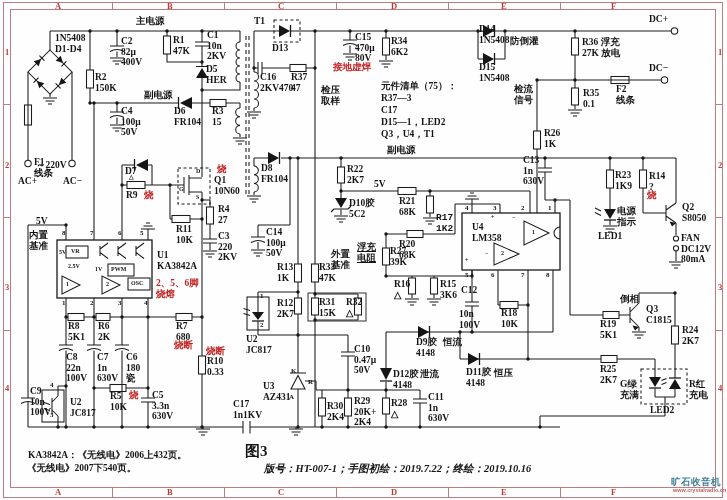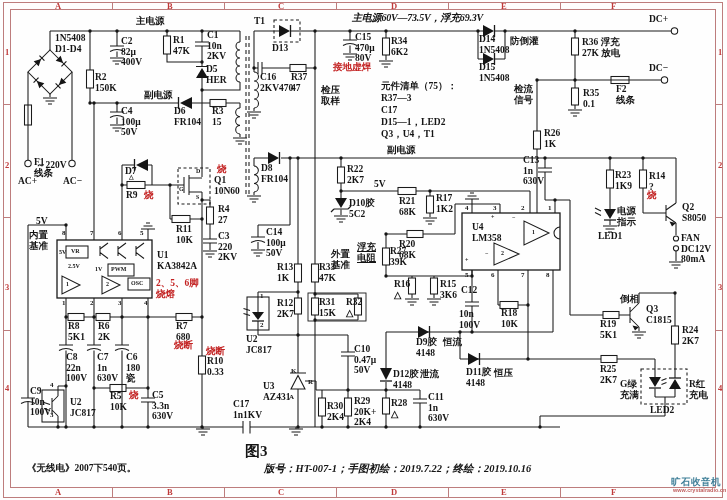--- a/index.html
+++ b/index.html
@@ -413,33 +413,32 @@
       <span class="lb" style="left: 212px; top: 106px;">R3
 15</span>
       <span class="lb" style="left: 254px; top: 16px;">T1</span>
       <span class="lb" style="left: 272px; top: 43px;">D13</span>
       <span class="lb" style="left: 260px; top: 72px;">C16
 2KV470</span>
       <span class="lb" style="left: 291px; top: 72px;">R37
 47</span>
       <span class="lb" style="left: 321px; top: 85px;">检压
 取样</span>
-      <span class="lb big" style="left: 352px; top: 12px;">主电源60V—73.5V，浮充69.3V</span>
       <span class="lb" style="left: 355px; top: 32px;">C15
 470μ
 80V</span>
       <span class="lb red" style="left: 333px; top: 62px;">接地虚焊</span>
       <span class="lb" style="left: 391px; top: 36px;">R34
 6K2</span>
       <span class="lb list" style="left: 381px; top: 81px;">元件清单（75）：
 R37—3
 C17
 D15—1，LED2
 Q3，U4，T1</span>
-      <span class="lb" style="left: 479px; top: 34px;">D14
+      <span class="lb" style="left: 479px; top: 24px;">D14
 1N5408</span>
       <span class="lb" style="left: 479px; top: 62px;">D15
 1N5408</span>
       <span class="lb" style="left: 510px; top: 36px;">防倒灌</span>
       <span class="lb" style="left: 649px; top: 14px;">DC+</span>
       <span class="lb" style="left: 582px; top: 37px;">R36 浮充
 27K 放电</span>
       <span class="lb" style="left: 649px; top: 63px;">DC−</span>
       <span class="lb" style="left: 616px; top: 84px;">F2
 线条</span>
@@ -455,21 +454,21 @@
       <span class="lb" style="left: 387px; top: 145px;">副电源</span>
       <span class="lb" style="left: 347px; top: 164px;">R22
 2K7</span>
       <span class="lb" style="left: 374px; top: 179px;">5V</span>
       <span class="lb" style="left: 349px; top: 198px;">D10胶
 5C2</span>
       <span class="lb" style="left: 331px; top: 225px; margin-top: 24px;">外置
 基准</span>
       <span class="lb" style="left: 399px; top: 196px;">R21
 68K</span>
-      <span class="lb" style="left: 436px; top: 193px;">R17
+      <span class="lb" style="left: 436px; top: 213px; font-family: Liberation Mono, monospace;">R17
 1K2</span>
       <span class="lb" style="left: 399px; top: 239px;">R20
 68K</span>
       <span class="lb ul" style="left: 357px; top: 242px;">浮充
 电阻</span>
       <span class="lb" style="left: 390px; top: 246px;">R27
 39K</span>
       <span class="lb" style="left: 394px; top: 279px;">R16
 △</span>
       <span class="lb" style="left: 440px; top: 279px;">R15
@@ -637,17 +636,18 @@
 2K7</span>
       <span class="lb" style="left: 600px; top: 364px;">R25
 2K7</span>
       <span class="lb" style="left: 620px; top: 379px;">G绿
 充满</span>
       <span class="lb" style="left: 689px; top: 379px;">R红
 充电</span>
       <span class="lb" style="left: 650px; top: 405px;">LED2</span>
       <span class="lb tfig" style="left: 245px; top: 443px;">图3</span>
       <span class="lb tsub" style="left: 264px; top: 463px;">版号：HT-007-1；手图初绘：2019.7.22；终绘：2019.10.16</span>
+      <span class="lb fn" style="left: 28px; top: 450px;">KA3842A：《无线电》2006上432页。</span>
       <span class="lb fn" style="left: 27px; top: 463px;">《无线电》2007下540页。</span>
       <span class="lb wm" style="left: 671px; top: 477px;">旷石收音机</span>
       <span class="lb wurl" style="left: 673px; top: 488px;">www.crystalradio.cn</span>
     </div>
 </div>
 
 </body></html>

